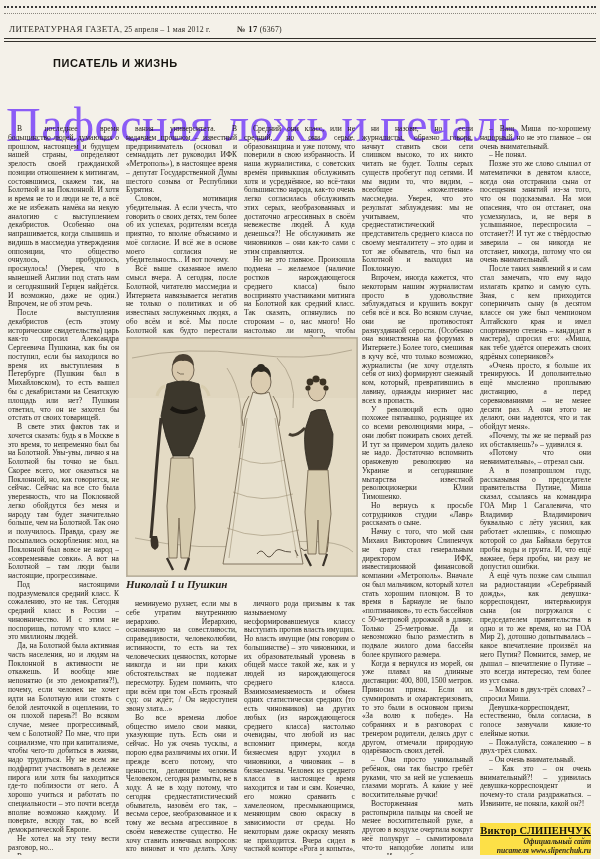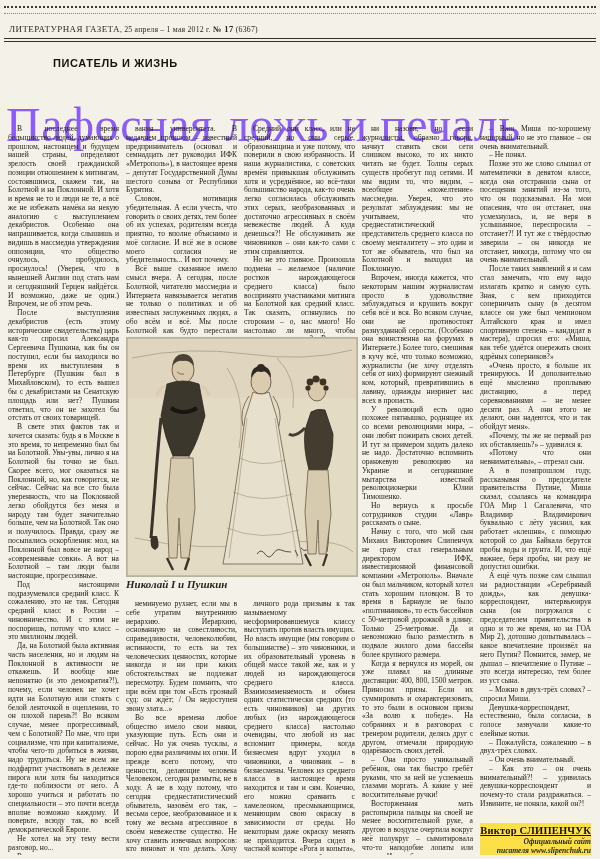--- a/index.html
+++ b/index.html
@@ -5,21 +5,21 @@
   html,body{margin:0;padding:0;}
   body{background:#e9e6df;}
   .page{position:relative;width:600px;height:859px;background:#f4f1e9;overflow:hidden;
         font-family:"Liberation Serif",serif;color:#211e1a;}
   
   .perf1{position:absolute;left:4px;right:4px;top:6px;border-top:2px dotted #3a3a3a;}
   .perf2{position:absolute;left:4px;right:4px;top:13px;border-top:1px dotted #8a877f;}
   .masthead{position:absolute;left:9px;top:24px;font-size:8.5px;letter-spacing:.4px;color:#2b2822;white-space:nowrap;}
   .masthead .paper{font-size:9px;}
   .masthead .date{font-size:7.8px;letter-spacing:.2px;}
-  .masthead .issue{font-weight:bold;}
+  .masthead .issue{font-weight:bold;margin-left:24px;}
   .mastrule{position:absolute;left:4px;right:4px;top:38px;height:2px;border-top:1px solid #33312c;border-bottom:1px solid #33312c;}
   
   .section{position:absolute;left:9px;top:57px;font-family:"Liberation Sans",sans-serif;
            font-weight:bold;font-size:11px;letter-spacing:.6px;color:#16140f;padding-left:44px;}
   .headline{position:absolute;left:6px;top:68px;width:592px;font-size:48px;line-height:1.05;
             font-weight:400;letter-spacing:.5px;color:#8b5cf6;white-space:nowrap;}
   
   .cols{position:absolute;left:8px;top:125px;width:584px;height:730px;display:flex;gap:7px;}
   .col{width:111px;height:730px;overflow:hidden;position:relative;
        font-size:7.6px;line-height:1.155;text-align:justify;color:#26221c;}

